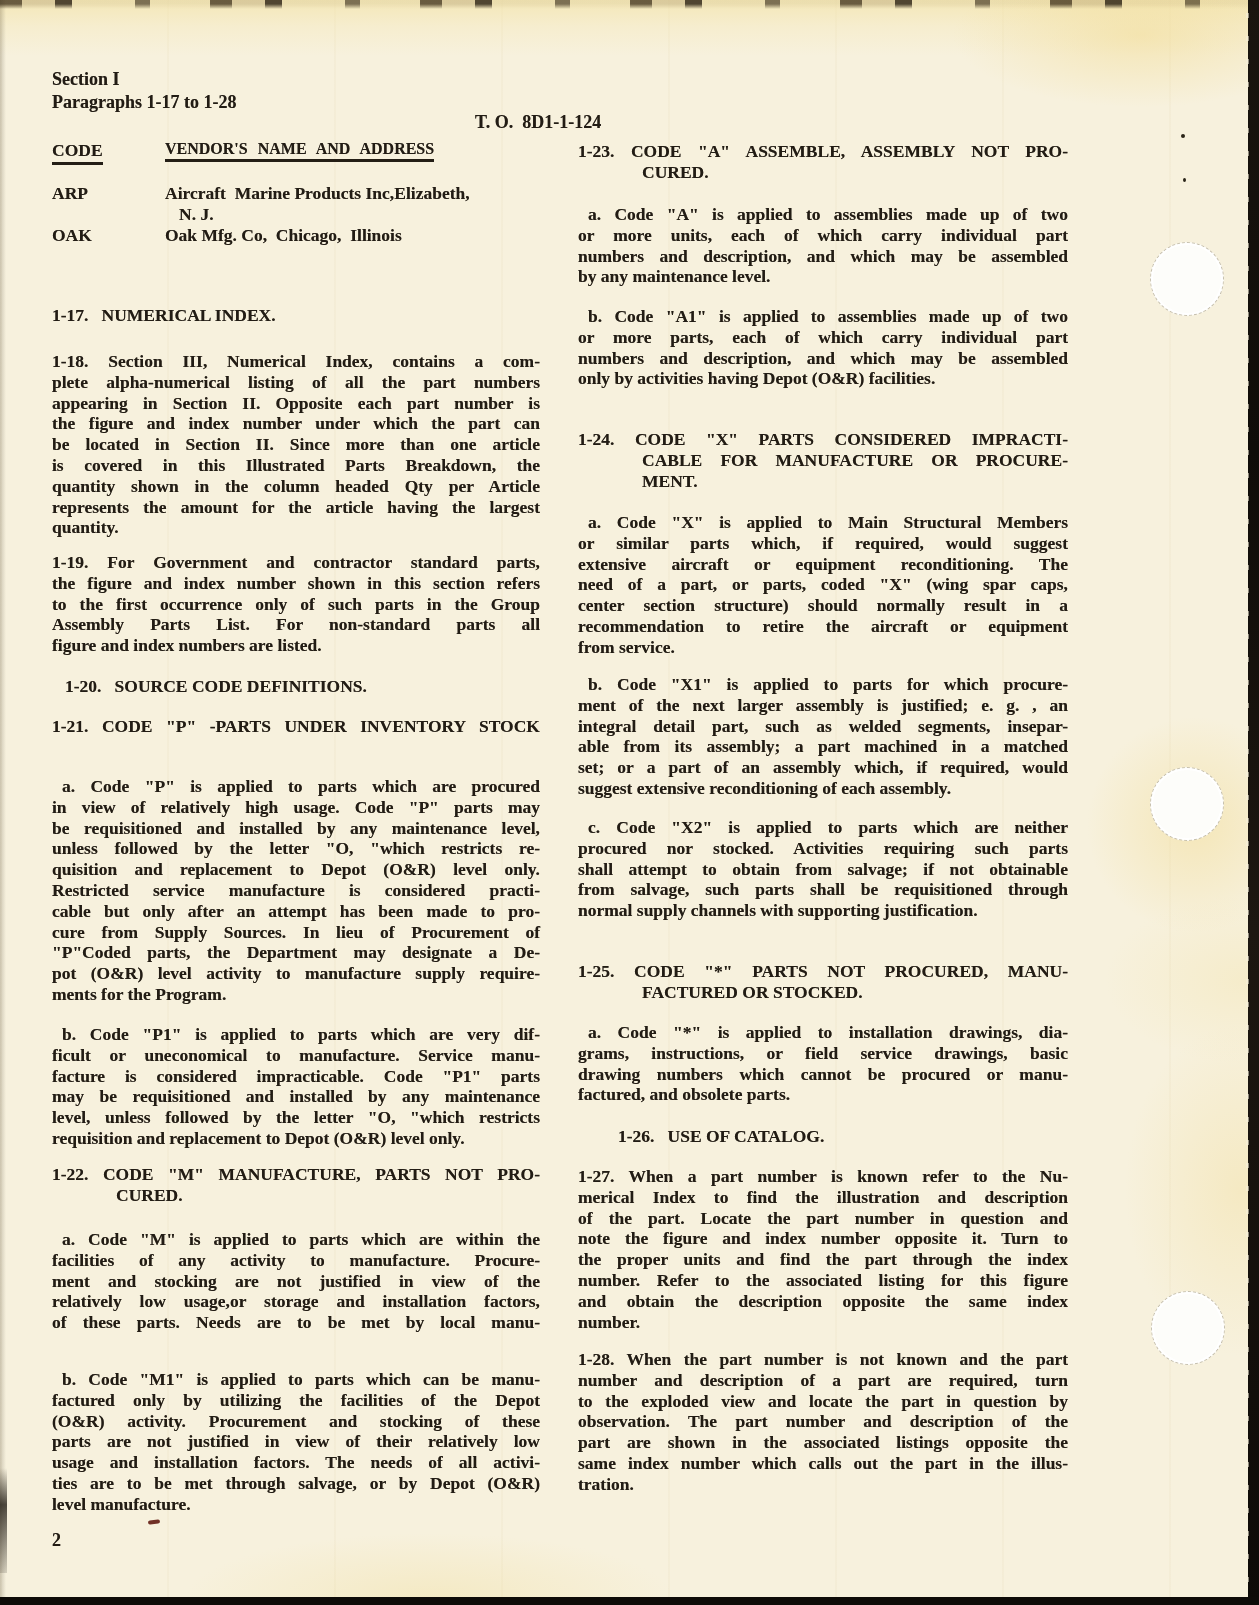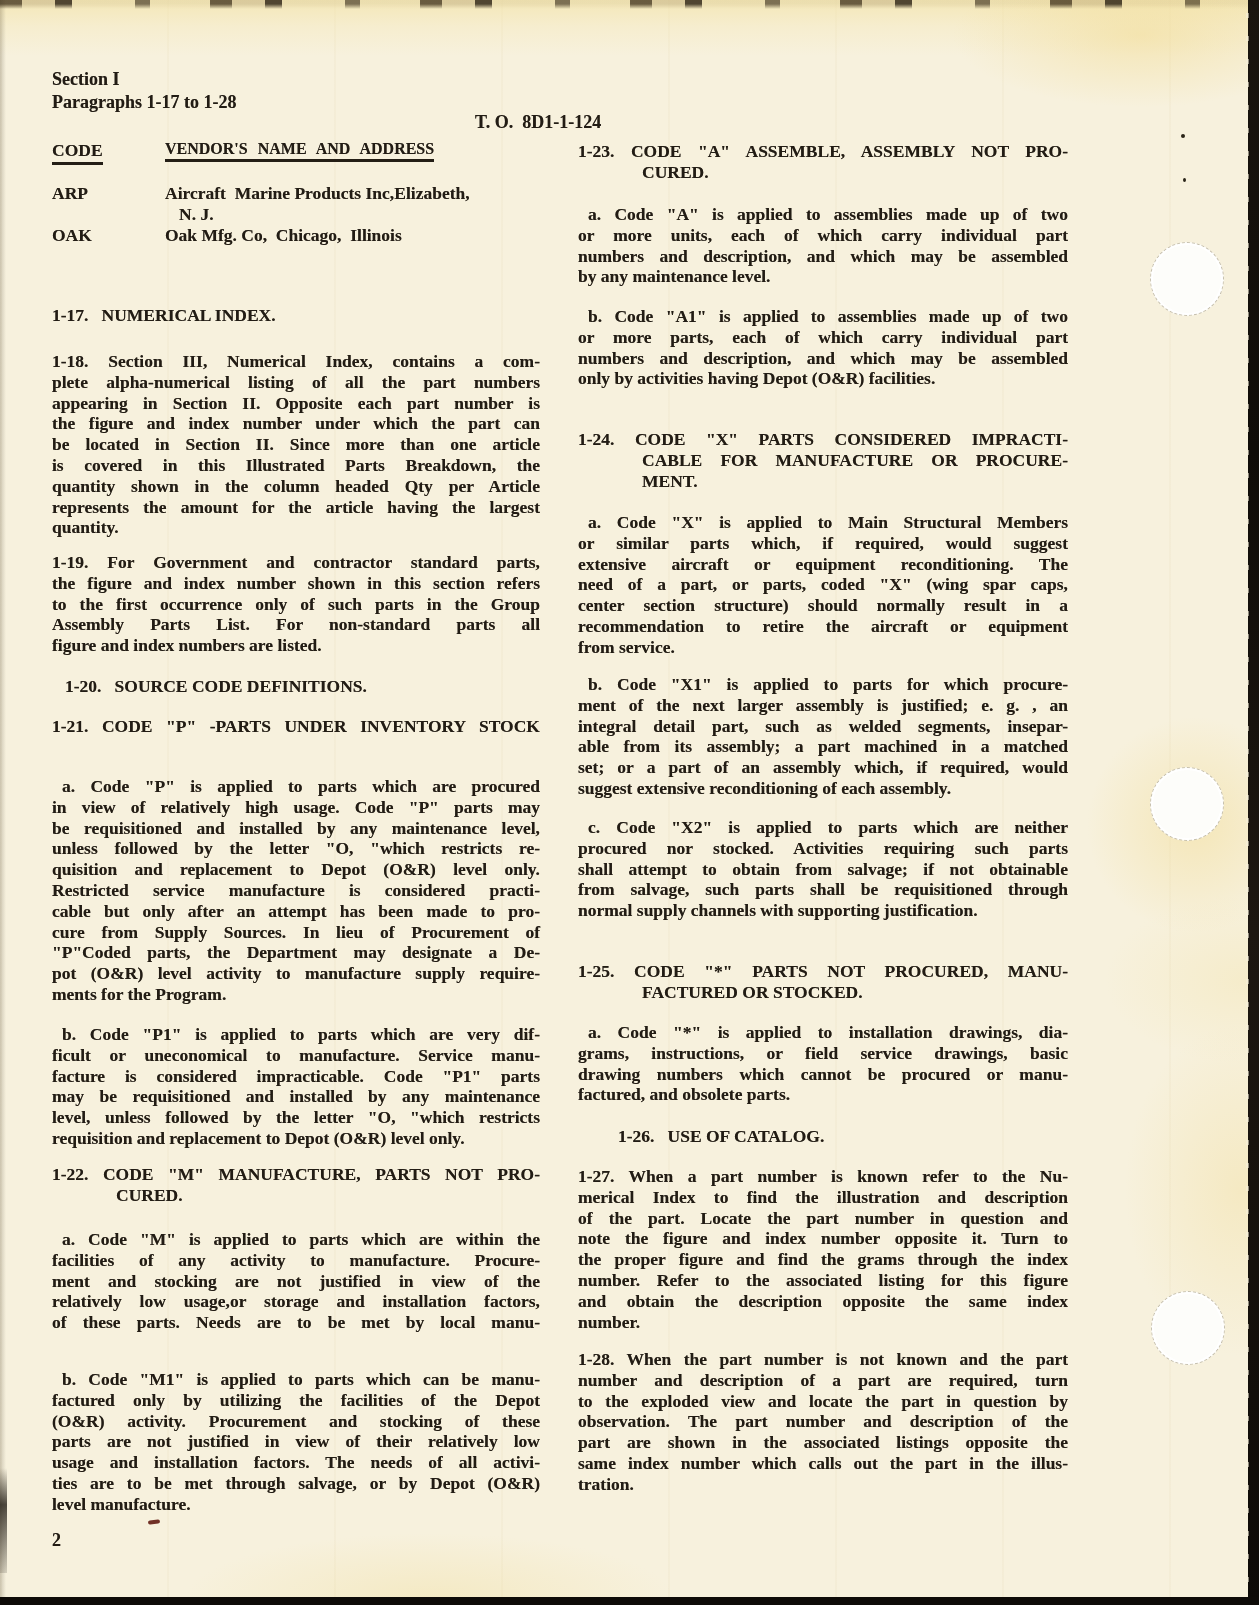--- a/index.html
+++ b/index.html
@@ -225,21 +225,21 @@
       <div class="line last">factured, and obsolete parts.</div>
     </div>
   <div class="block heading" style="left:578px;top:1126px;width:490px;margin-left:40px;">
       <div class="line first last">1-26.   USE OF CATALOG.</div>
     </div>
   <div class="block jpara" style="left:578px;top:1166px;width:490px;">
       <div class="line first">1-27.  When a part number is known refer to the Nu-</div>
       <div class="line">merical Index to find the illustration and description</div>
       <div class="line">of the part.  Locate the part number in question and</div>
       <div class="line">note the figure and index number opposite it.  Turn to</div>
-      <div class="line">the proper figure and find the grams through the index</div>
+      <div class="line">the proper units and find the part through the index</div>
       <div class="line">number.  Refer to the associated listing for this figure</div>
       <div class="line">and obtain the description opposite the same index</div>
       <div class="line last">number.</div>
     </div>
   <div class="block jpara" style="left:578px;top:1349px;width:490px;">
       <div class="line first">1-28.  When the part number is not known and the part</div>
       <div class="line">number and description of a part are required, turn</div>
       <div class="line">to the exploded view and locate the part in question by</div>
       <div class="line">observation.  The part number and description of the</div>
       <div class="line">part are shown in the associated listings opposite the</div>

